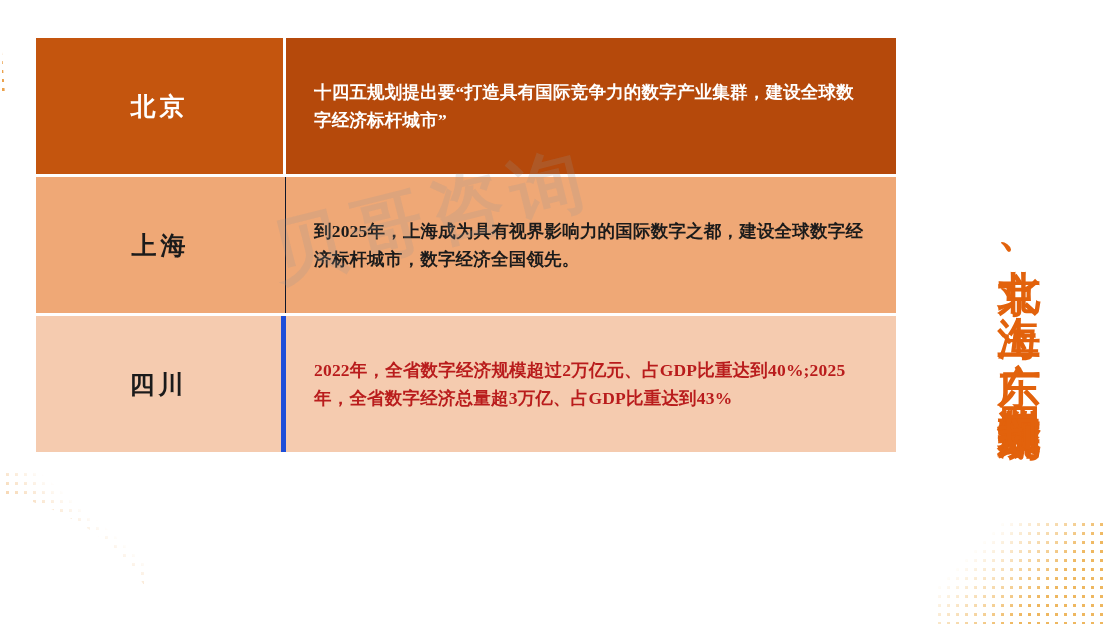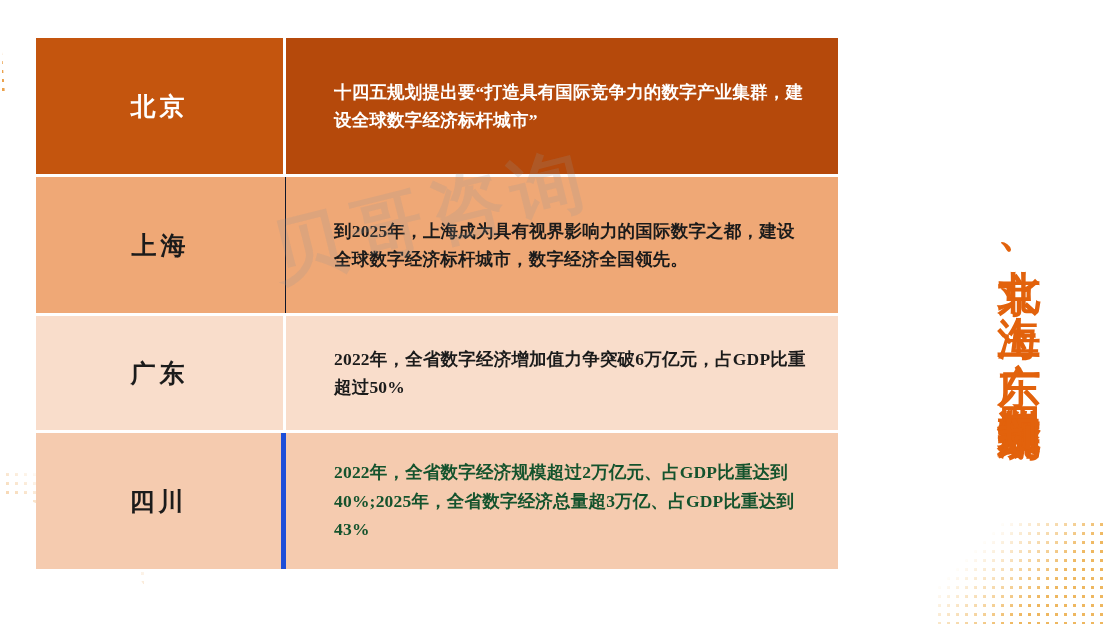--- a/index.html
+++ b/index.html
@@ -98,38 +98,38 @@
     width: 250px;
     display: flex;
     align-items: center;
     justify-content: center;
     font-size: 25px;
     font-weight: bold;
     letter-spacing: 4px;
     box-sizing: border-box;
   }
   .cell-text {
-    width: 552px;
+    width: 610px;
     box-sizing: border-box;
-    padding: 14px 30px 14px 48px;
+    padding: 14px 30px 14px 28px;
     display: flex;
     align-items: center;
     font-size: 17.5px;
     font-weight: bold;
     line-height: 1.62;
     letter-spacing: .2px;
   }
   .r0 .cell-region { background: #c4550e; color: #ffffff; height: 136px; }
   .r0 .cell-text   { background: #b5490b; color: #ffffff; height: 136px; }
   .r1 .cell-region { background: #efa876; color: #1b1b1b; height: 136px; }
   .r1 .cell-text   { background: #efa876; color: #1b1b1b; height: 136px; }
   .r2 .cell-region { background: #f9ddcb; color: #1b1b1b; height: 114px; }
   .r2 .cell-text   { background: #f9ddcb; color: #1b1b1b; height: 114px; }
   .r3 .cell-region { background: #f5cbaf; color: #1b1b1b; height: 136px; }
-  .r3 .cell-text   { background: #f5cbaf; color: #14532d; height: 136px; }
+  .r3 .cell-text   { background: #f5cbaf; color: #b91c1c; height: 136px; }
 
   .r0 .cell-region { border-right: 3px solid #ffffff; }
   .r1 .cell-region { border-right: 1px solid #0f172a; }
   .r2 .cell-region { border-right: 3px solid #ffffff; }
   .r3 .cell-region { border-right: 5px solid #1d4ed8; }
 
   
   .side-title {
     position: absolute;
     left: 948px;
@@ -176,24 +176,20 @@
     <div class="row r0">
       <div class="cell-region">北京</div>
       <div class="cell-text">十四五规划提出要“打造具有国际竞争力的数字产业集群，建设全球数字经济标杆城市”</div>
     </div>
 
     <div class="row r1">
       <div class="cell-region">上海</div>
       <div class="cell-text">到2025年，上海成为具有视界影响力的国际数字之都，建设全球数字经济标杆城市，数字经济全国领先。</div>
     </div>
 
-    <div class="row r2">
-      <div class="cell-region">广东</div>
-      <div class="cell-text">2022年，全省数字经济增加值力争突破6万亿元，占GDP比重超过50%</div>
-    </div>
 
     <div class="row r3">
       <div class="cell-region">四川</div>
       <div class="cell-text">2022年，全省数字经济规模超过2万亿元、占GDP比重达到40%;2025年，全省数字经济总量超3万亿、占GDP比重达到43%</div>
     </div>
 
   </div>
 
   <div class="watermark">贝哥咨询</div>
 

